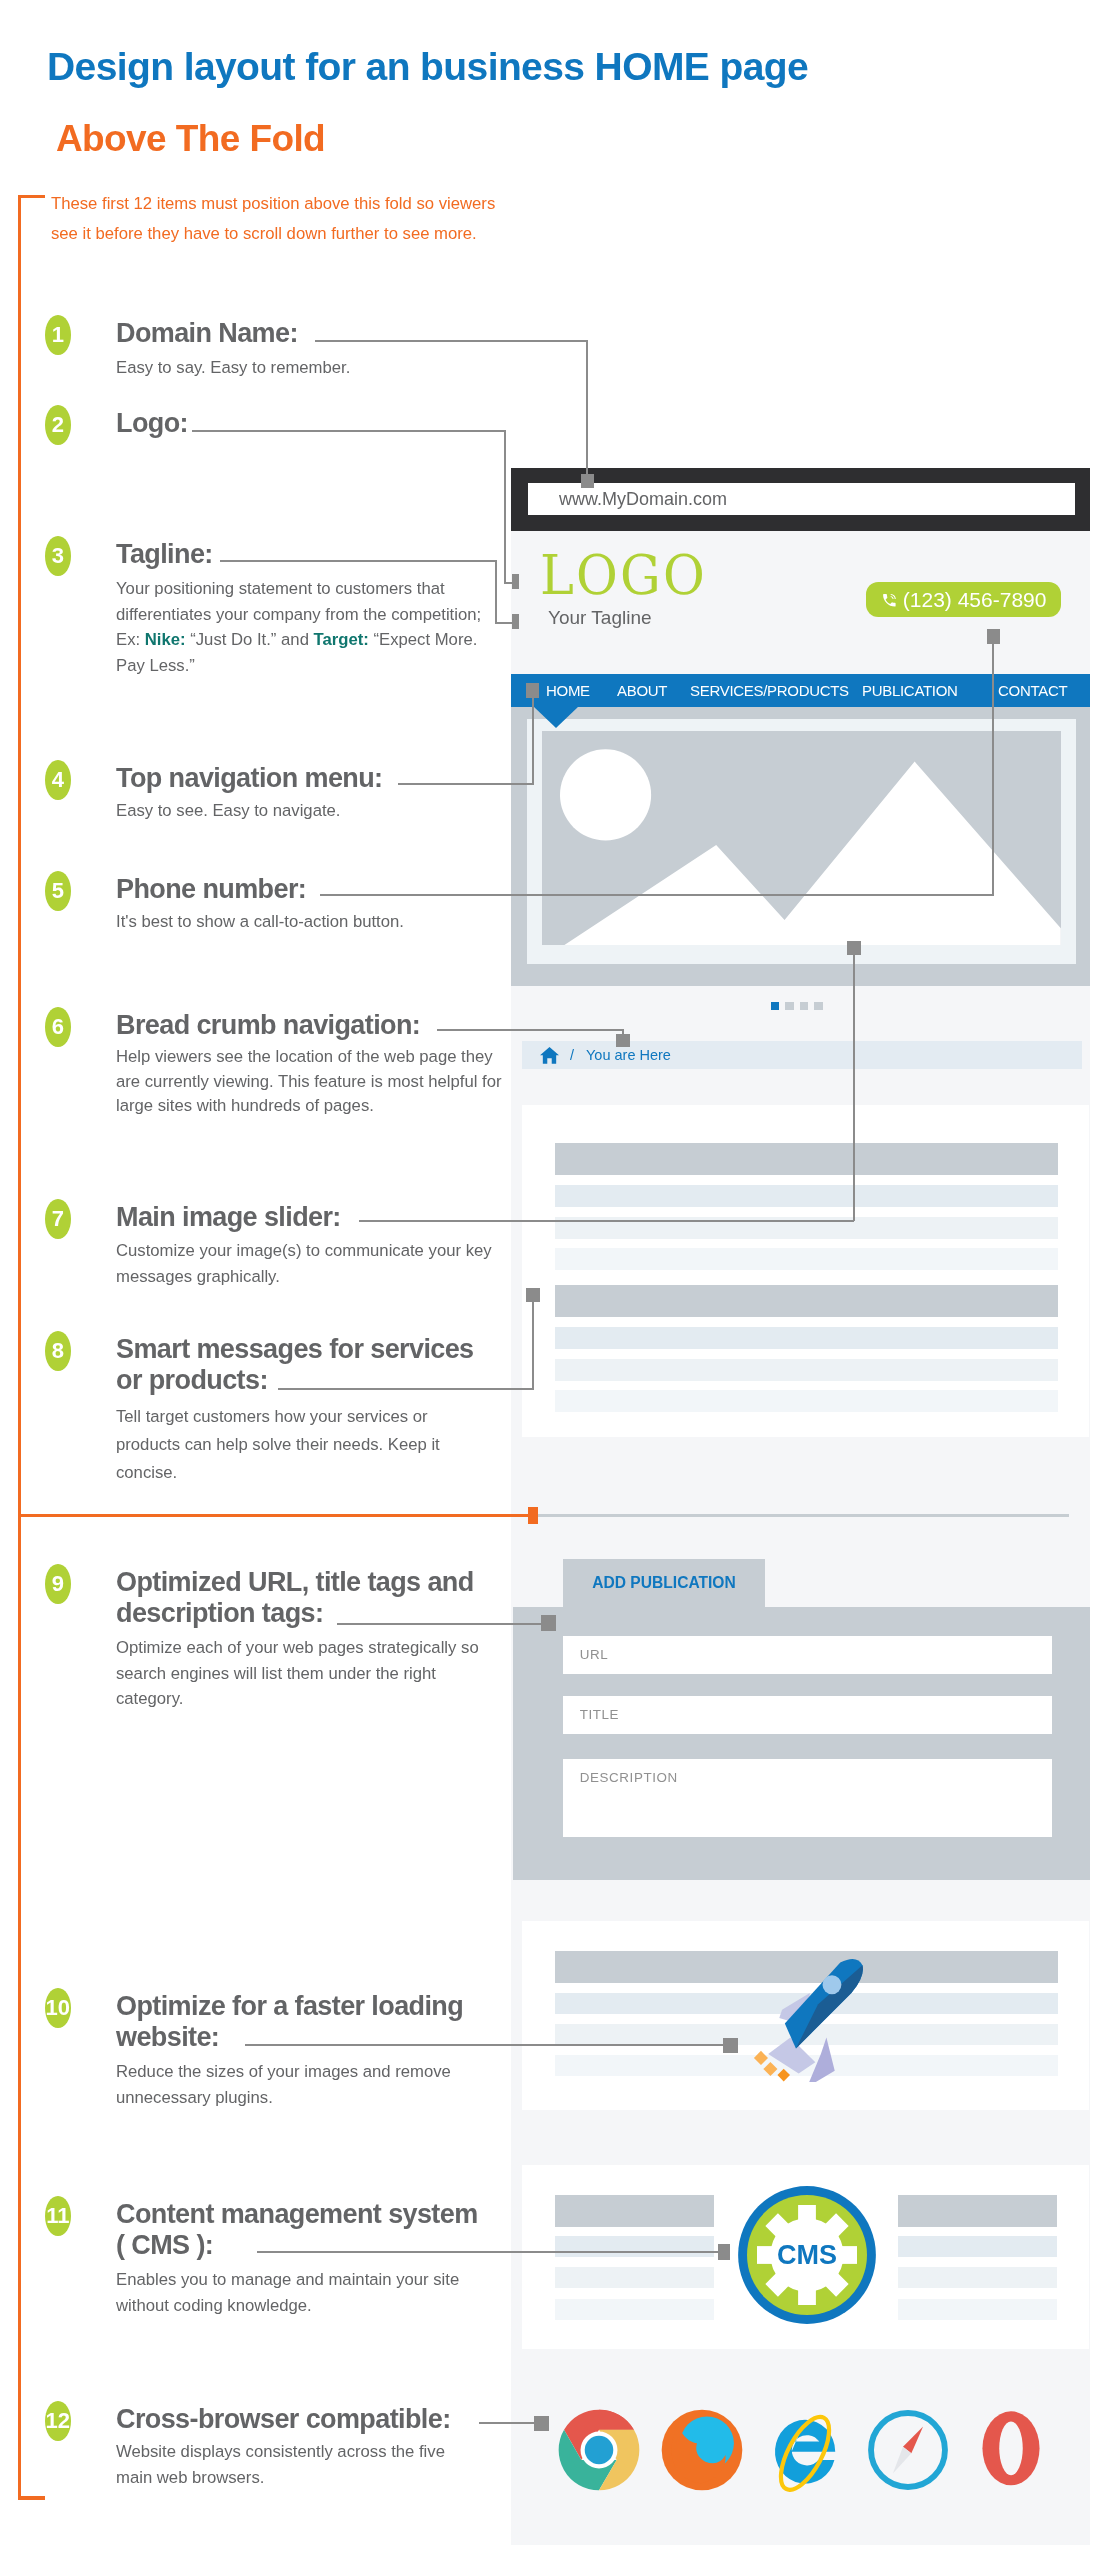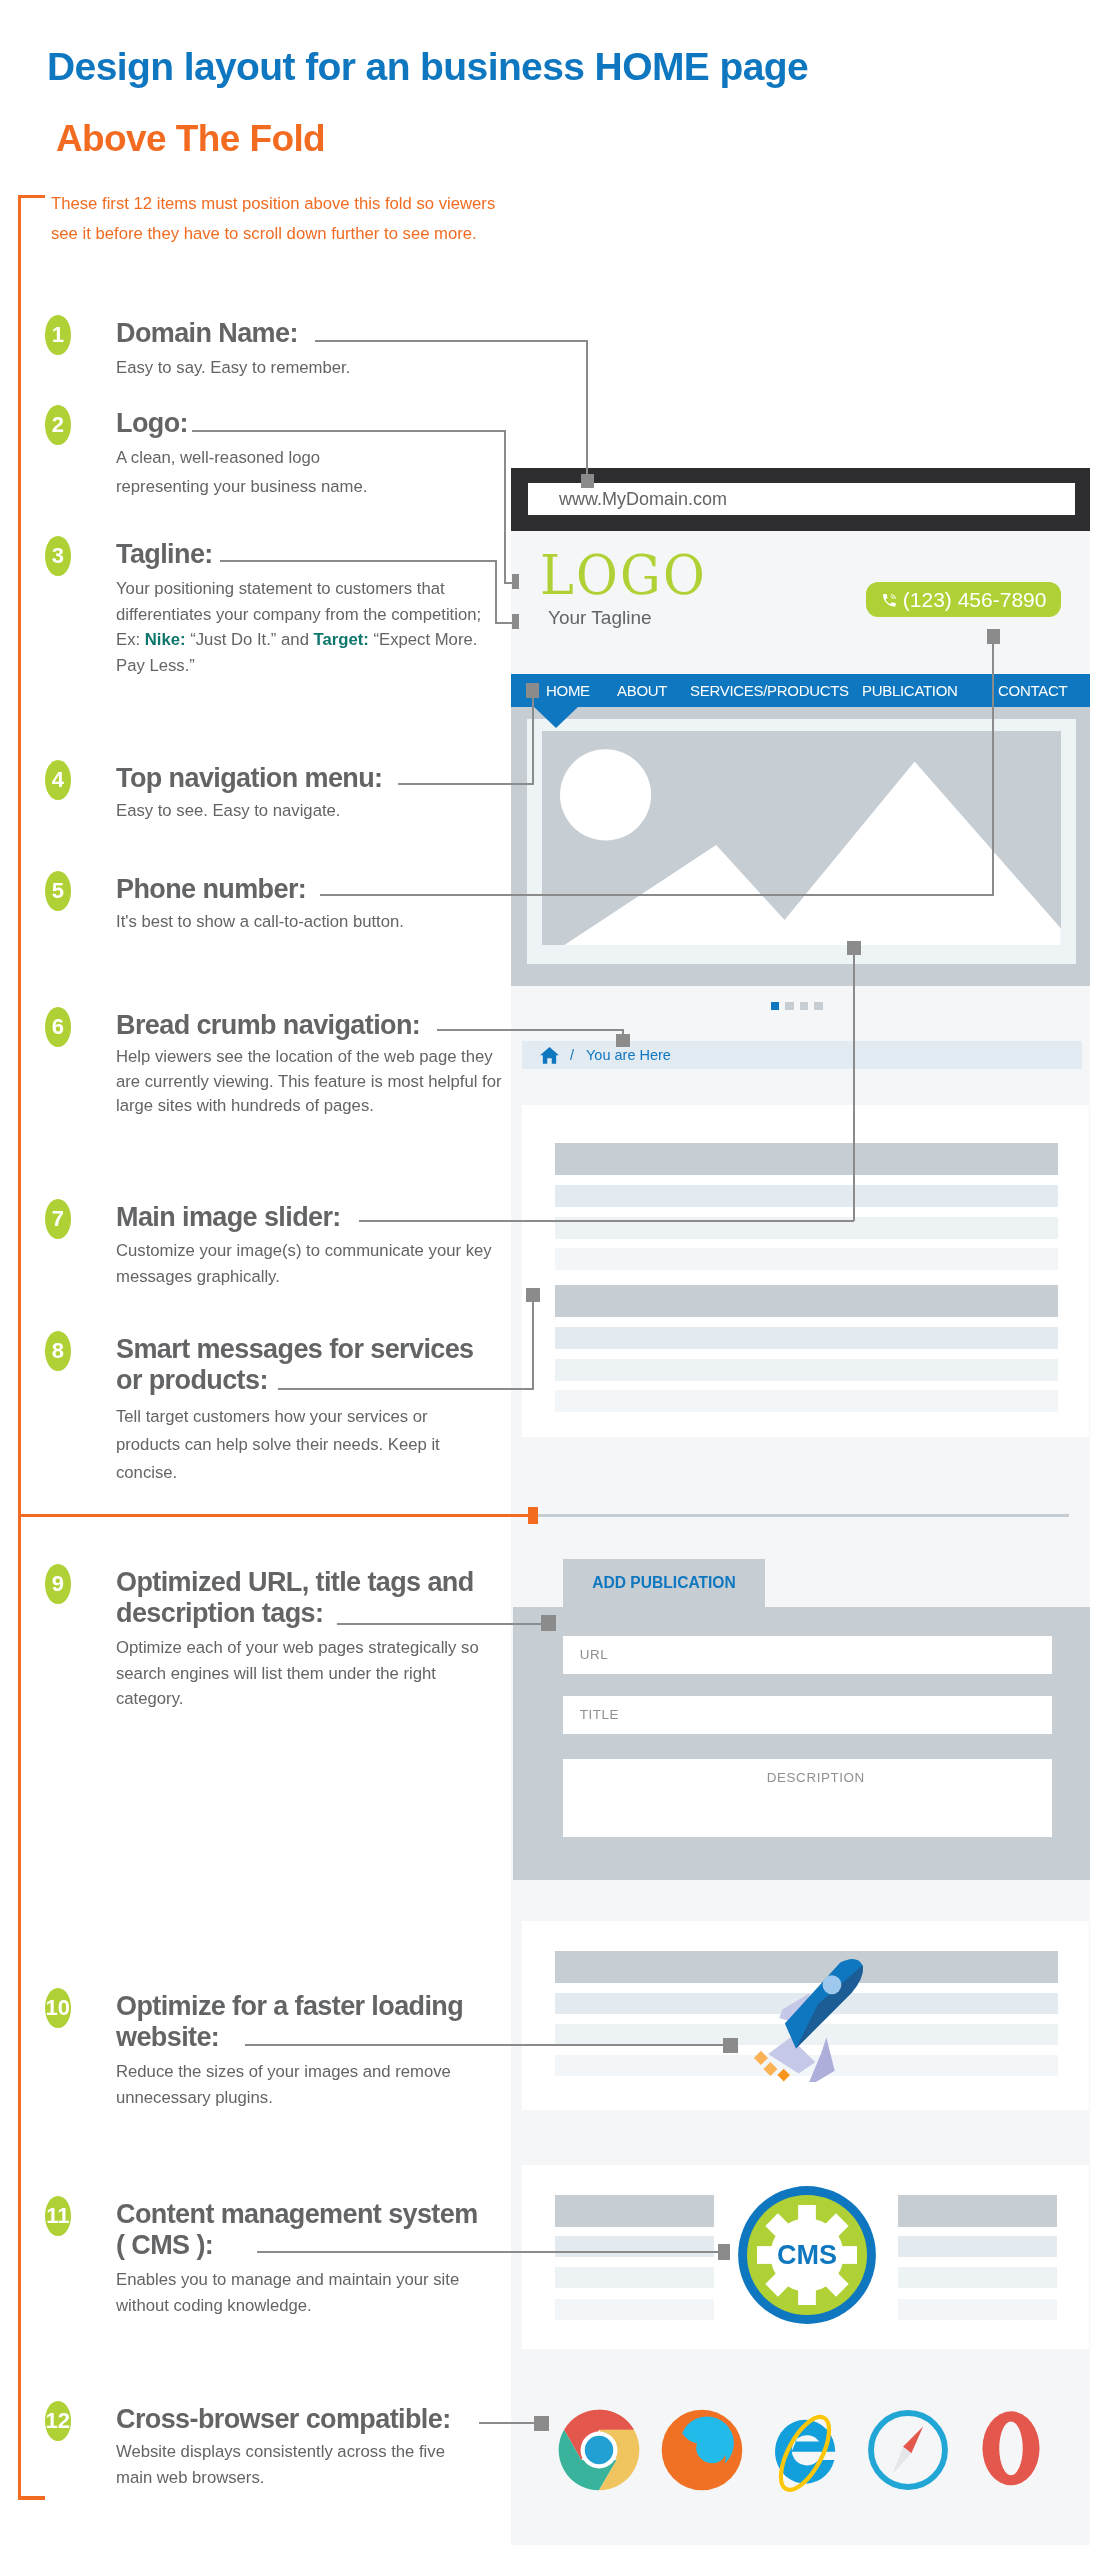--- a/index.html
+++ b/index.html
@@ -123,21 +123,21 @@
 </div>
 
 <div class="abs fold-line"></div>
 <div class="abs fold-line-gray"></div>
 <div class="abs fold-marker"></div>
 
 <div class="abs tab">ADD PUBLICATION</div>
 <div class="abs form-panel"></div>
 <div class="field" style="top:1636px;height:38px;line-height:38px;">URL</div>
 <div class="field" style="top:1696px;height:38px;line-height:38px;">TITLE</div>
-<div class="field" style="top:1759px;height:78px;line-height:16.7px;padding-top:11px;text-align:center;">DESCRIPTION</div>
+<div class="field" style="top:1759px;height:78px;line-height:16.7px;padding-top:11px;">DESCRIPTION</div>
 
 <div class="abs box10">
   <div class="bar" style="left:33px;top:29.5px;width:503px;height:32px;background:#c6cdd3"></div>
   <div class="bar" style="left:33px;top:72px;width:503px;height:20.6px;background:#e3ebf1"></div>
   <div class="bar" style="left:33px;top:103px;width:503px;height:20.6px;background:#edf2f5"></div>
   <div class="bar" style="left:33px;top:134px;width:503px;height:20.6px;background:#f2f6f9"></div>
 </div>
 <div class="abs" style="left:746px;top:1954px;">
   <svg width="122" height="128" viewBox="0 0 220 230">
     <polygon points="65,100 115,70 110,130 60,115" fill="#c5c8e6"></polygon>
@@ -223,21 +223,20 @@
   <div class="item-title" style="top:2.2px">Domain Name:</div>
   <div class="item-desc" style="top:40px">Easy to say. Easy to remember.</div>
 </div>
 <div class="connector" style="left:315px;top:340px;width:273px;height:1.7px"></div>
 <div class="connector" style="left:586px;top:340px;width:1.7px;height:145px"></div>
 <div class="marker" style="left:581px;top:474px;width:13.4px;height:14px"></div>
 
 <div class="item" style="top:405px;height:95px;">
   <div class="num">2</div>
   <div class="item-title" style="top:2.2px">Logo:</div>
-  <div class="item-desc" style="top:38px;width:278px;line-height:29px">A clean, well-reasoned logo representing your business name.</div>
 </div>
 <div class="connector" style="left:192px;top:430px;width:313px;height:1.7px"></div>
 <div class="connector" style="left:504px;top:430px;width:1.7px;height:153px"></div>
 <div class="connector" style="left:504px;top:582px;width:7.8px;height:1.7px"></div>
 <div class="marker" style="left:512px;top:574px;width:7.2px;height:14.5px"></div>
 
 <div class="item" style="top:536px;height:189px;">
   <div class="num">3</div>
   <div class="item-title" style="top:2.2px">Tagline:</div>
   <div class="item-desc" style="top:40px;width:384px">

